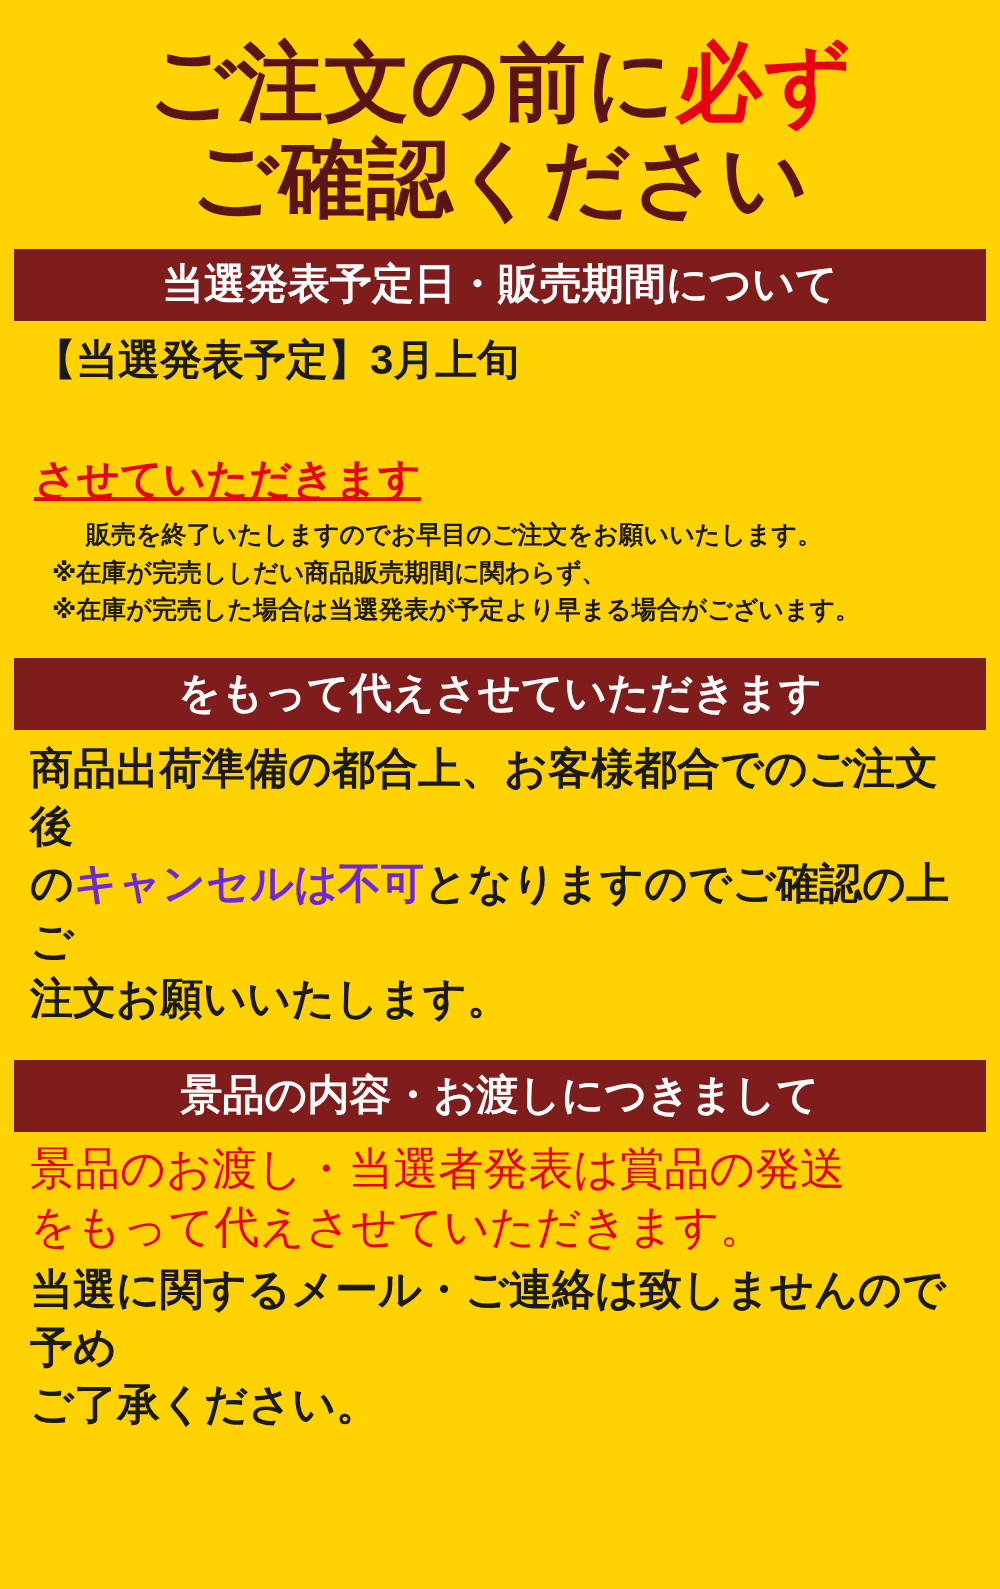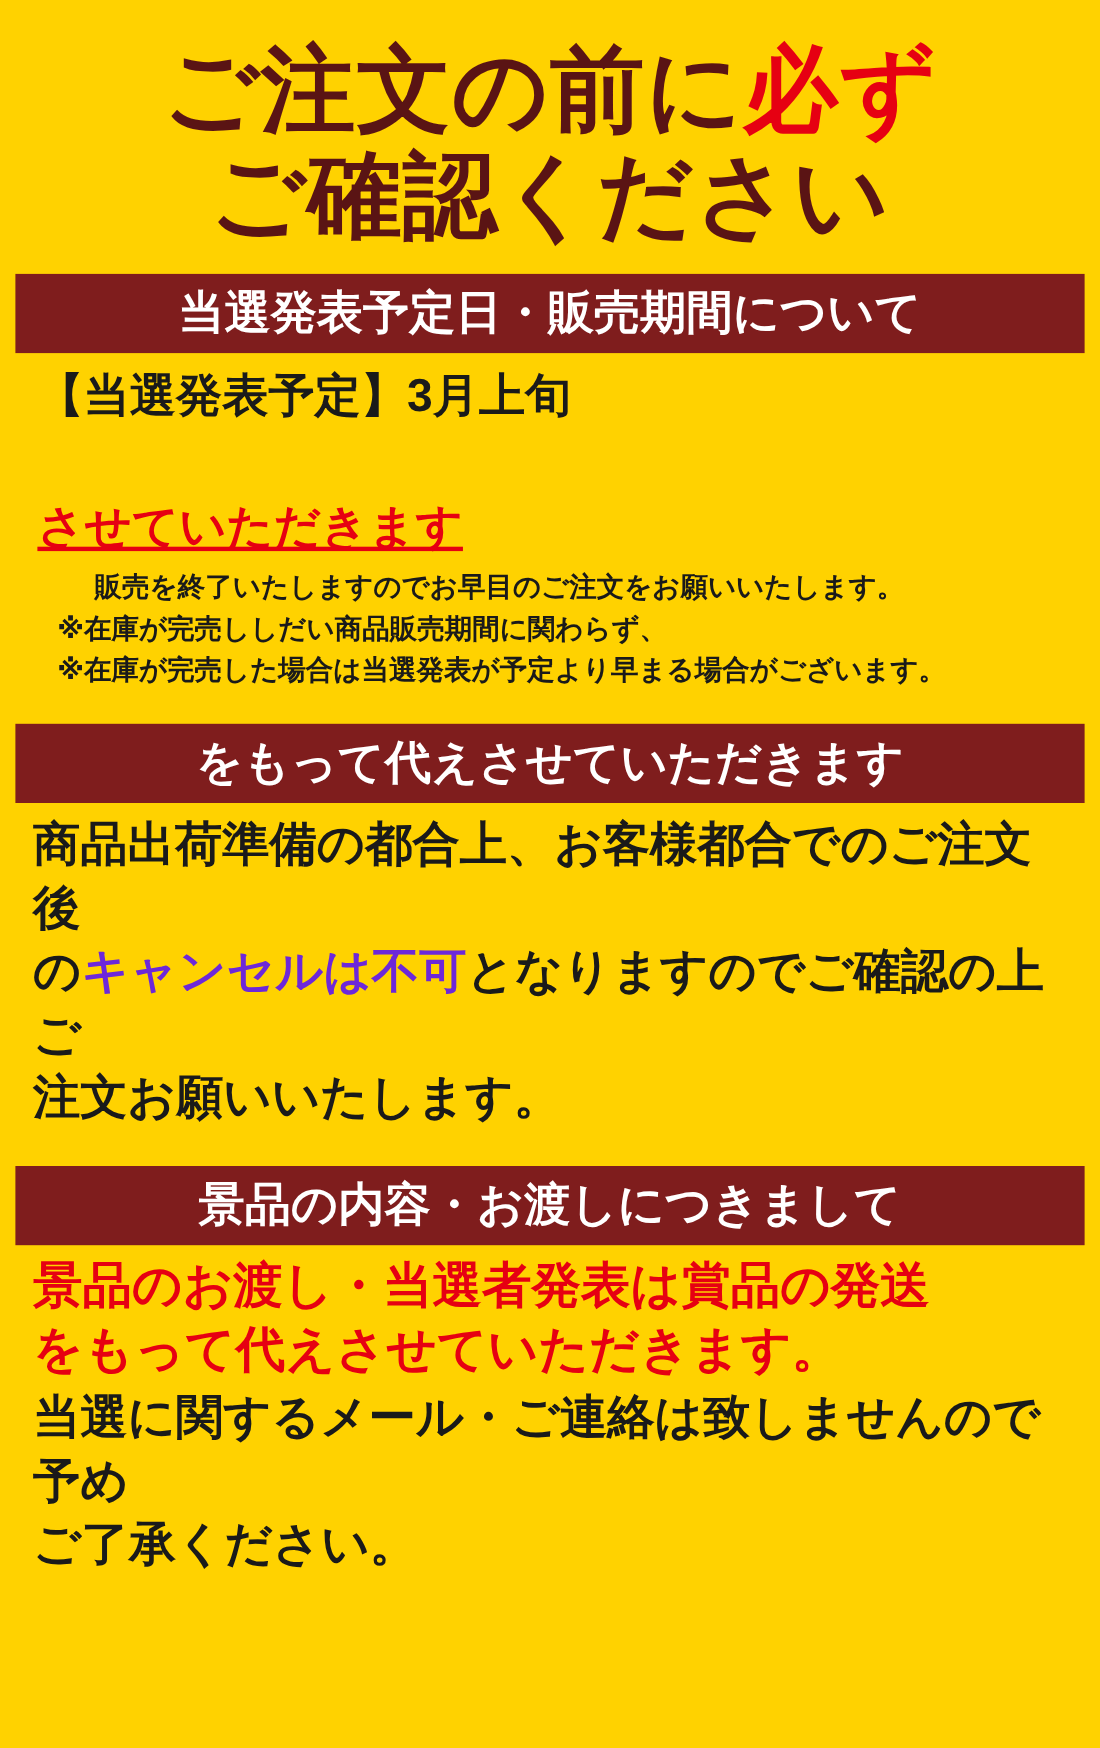--- a/index.html
+++ b/index.html
@@ -101,21 +101,21 @@
     font-weight: bold;
     font-size: 43px;
     line-height: 1.34;
     margin: 0;
   }
   .para .red {
     color: #6d28d9;
   }
   .para-red {
     color: #E60012;
-    font-weight: bold;
+    font-weight: normal;
     font-size: 45px;
     line-height: 1.30;
     margin: 0 0 4px 0;
   }
 
   .section-body.tight {
     padding: 10px 6px 10px 16px;
   }
   .section-body.tight2 {
     padding: 8px 6px 6px 16px;

